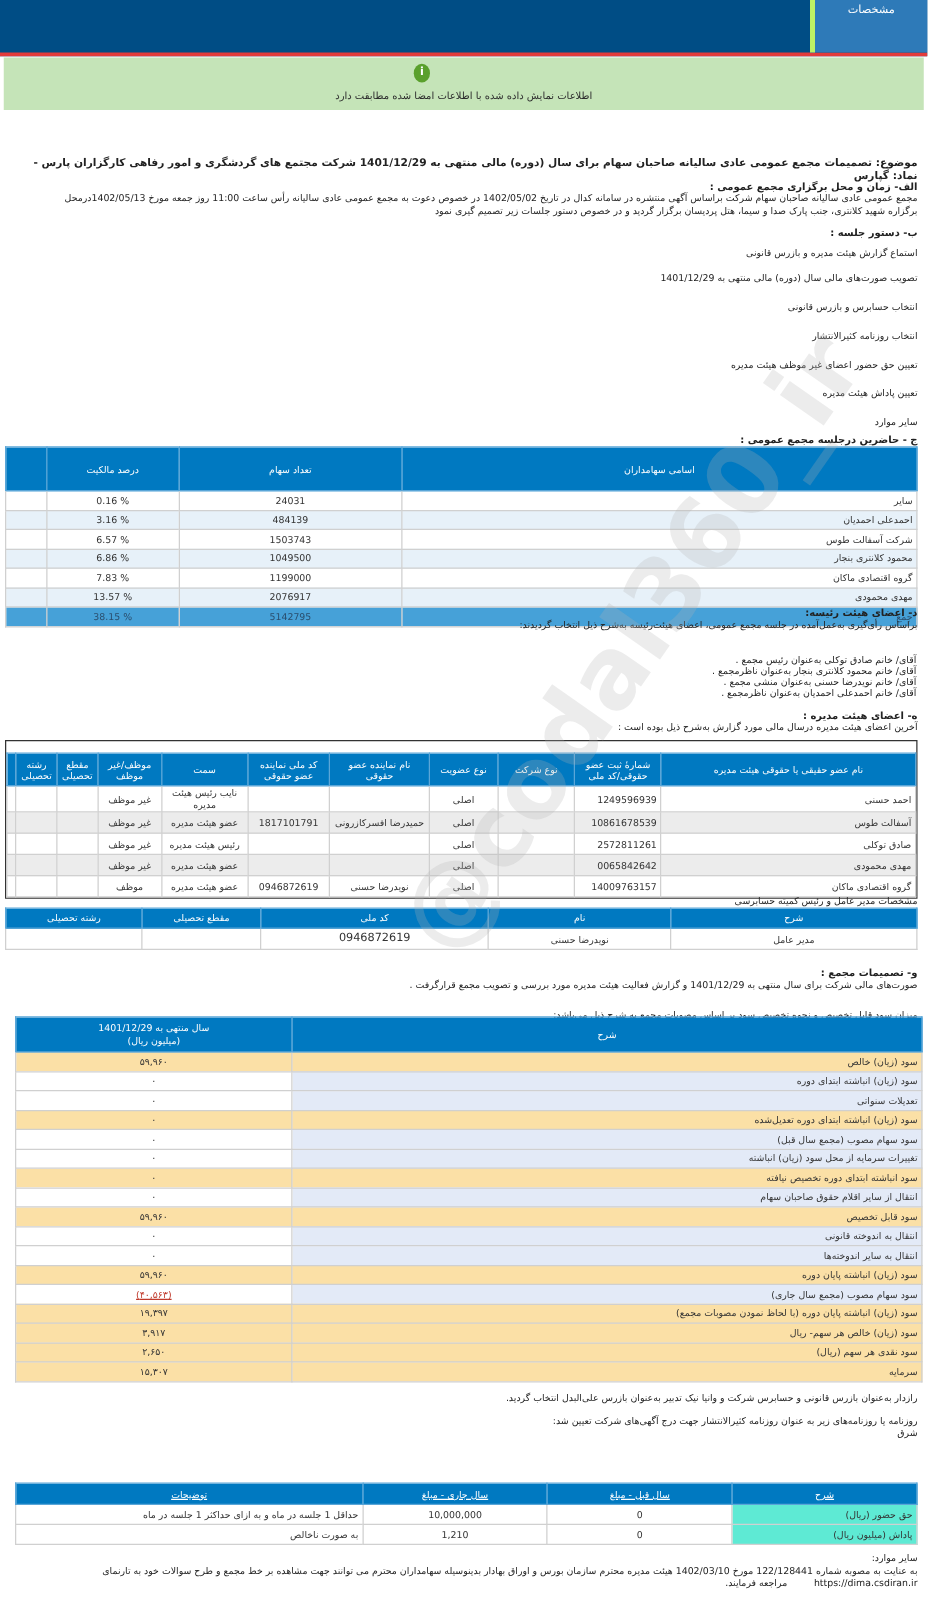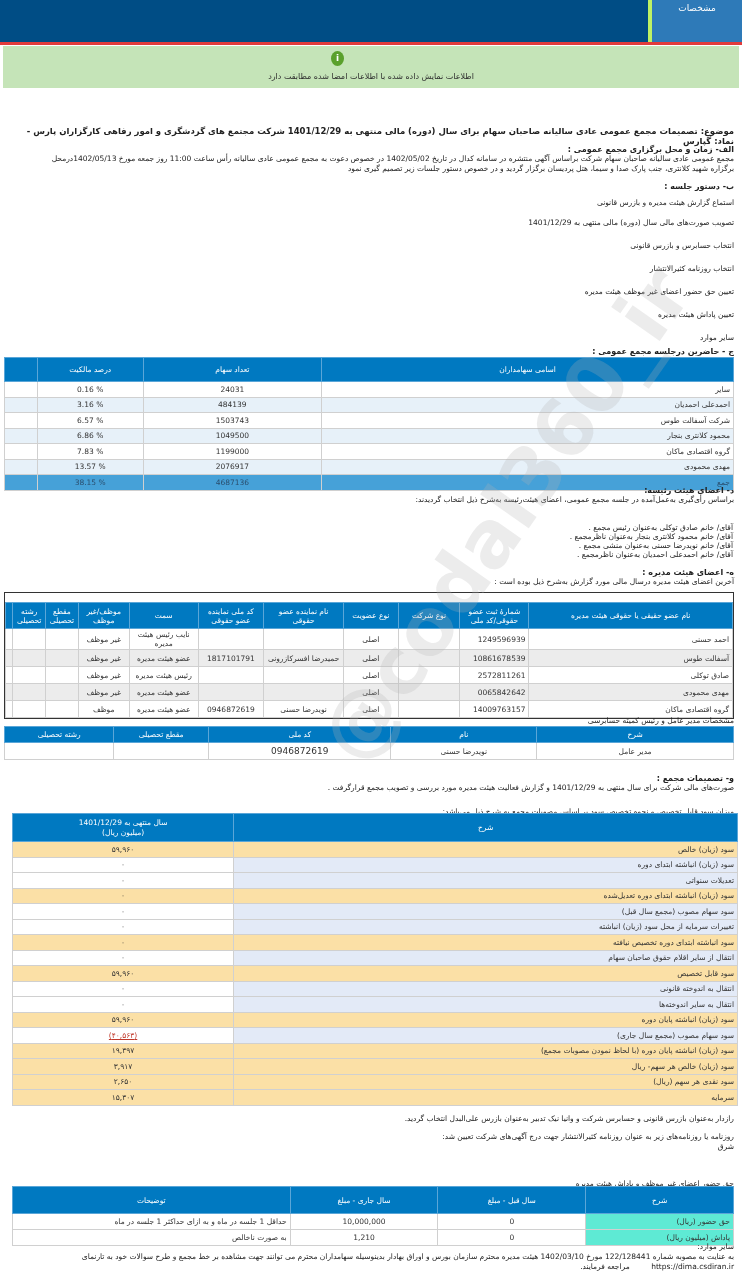--- a/index.html
+++ b/index.html
@@ -21,21 +21,21 @@
   .agenda { top: 182px; }
   .agenda .item { font-size: 7.5px; height: 23px; line-height: 23px; }
 
   table { border-collapse: collapse; width: 100%; font-size: 7.5px; }
   th { background: #0079c1; color: #fff; font-weight: normal; border: 1px solid #5aa6d8; padding: 1px 3px; text-align: center; }
   td { border: 1px solid #d0d0d0; padding: 1px 3px; text-align: center; color: #333; }
   td.r { text-align: right; }
 
   .shareholders { top: 347px; }
   .shareholders table { border: 1px solid #666; }
-  .shareholders th { height: 24px; }
+  .shareholders th { height: 35px; }
   .shareholders td { height: 15.5px; }
   .shareholders tr.alt td { background: #e7f1f9; }
   .shareholders tr.total td { background: #46a1d8; color: #2a4e6e; }
 
   .board-chair { top: 486px; }
   .board-chair .list { padding-right: 1px; margin-top: 18px; line-height: 9px; font-size: 7.5px; }
 
   .board-table { top: 592px; }
   .board-table .box { border: 1px solid #333; padding-top: 9px; }
   .board-table th { height: 26px; line-height: 9px; }
@@ -48,21 +48,21 @@
 
   .profit { top: 813px; }
   .profit th { height: 28px; line-height: 10px; }
   .profit td { height: 15.5px; }
   .profit tr.y td { background: #fbe0a6; }
   .profit tr.w td.v { background: #fff; }
   .profit tr.w td.r { background: #e3eaf7; }
   .profit td.neg { color: #c0392b; text-decoration: underline; }
 
   .fees { top: 1186px; }
-  .fees th { height: 27px; }
+  .fees th { height: 17px; text-decoration: underline; }
   .fees td { height: 16px; }
   .fees td.label { background: #5eead4; text-align: right; }
 
   .watermark { position: absolute; left: 215px; top: 470px; font-size: 78px; color: rgba(180,180,180,0.25); transform: rotate(-55deg); transform-origin: center; white-space: nowrap; font-family: "DejaVu Sans", sans-serif; font-weight: bold; pointer-events: none; direction: ltr; }
 </style>
 </head>
 <body>
 
 <div class="topbar">
   <div class="tab"><span>مشخصات</span></div>
@@ -135,21 +135,21 @@
           <td></td>
         </tr>
       <tr class="alt">
           <td class="r">مهدی محمودی</td>
           <td>2076917</td>
           <td>% 13.57</td>
           <td></td>
         </tr>
       <tr class="total">
           <td class="r">جمع</td>
-          <td>4687136</td>
+          <td>5142795</td>
           <td>% 38.15</td>
           <td></td>
         </tr>
     </tbody>
   </table>
 </div>
 
 <div class="block board-chair">
   <div class="sec-title">د- اعضای هیئت رئیسه:</div>
   <div class="para">براساس رأی‌گیری به‌عمل‌آمده در جلسه مجمع عمومی، اعضای هیئت‌رئیسه به‌شرح ذیل انتخاب گردیدند:</div>
@@ -360,21 +360,20 @@
           <td class="v">۱۵,۳۰۷</td>
         </tr>
     </tbody>
   </table>
 </div>
 
 <div class="block" style="top:1114px;">
   <div class="para">رازدار  به‌عنوان بازرس قانونی و حسابرس شرکت و  وانیا نیک تدبیر  به‌عنوان بازرس علی‌البدل انتخاب گردید.</div>
   <div class="para" style="margin-top:8px;">روزنامه یا روزنامه‌های زیر به عنوان روزنامه کثیرالانتشار جهت درج آگهی‌های شرکت تعیین شد:</div>
   <div class="para">شرق</div>
-  <div class="para" style="margin-top:27px;">حق حضور اعضای غیر موظف و پاداش هیئت مدیره</div>
 </div>
 
 <div class="block fees" style="left:12px;">
   <table>
     <thead>
         <tr>
       <th style="width:20.5%">شرح</th>
       <th style="width:20.5%">سال قبل - مبلغ</th>
       <th style="width:20.5%">سال جاری - مبلغ</th>
       <th>توضیحات</th>

